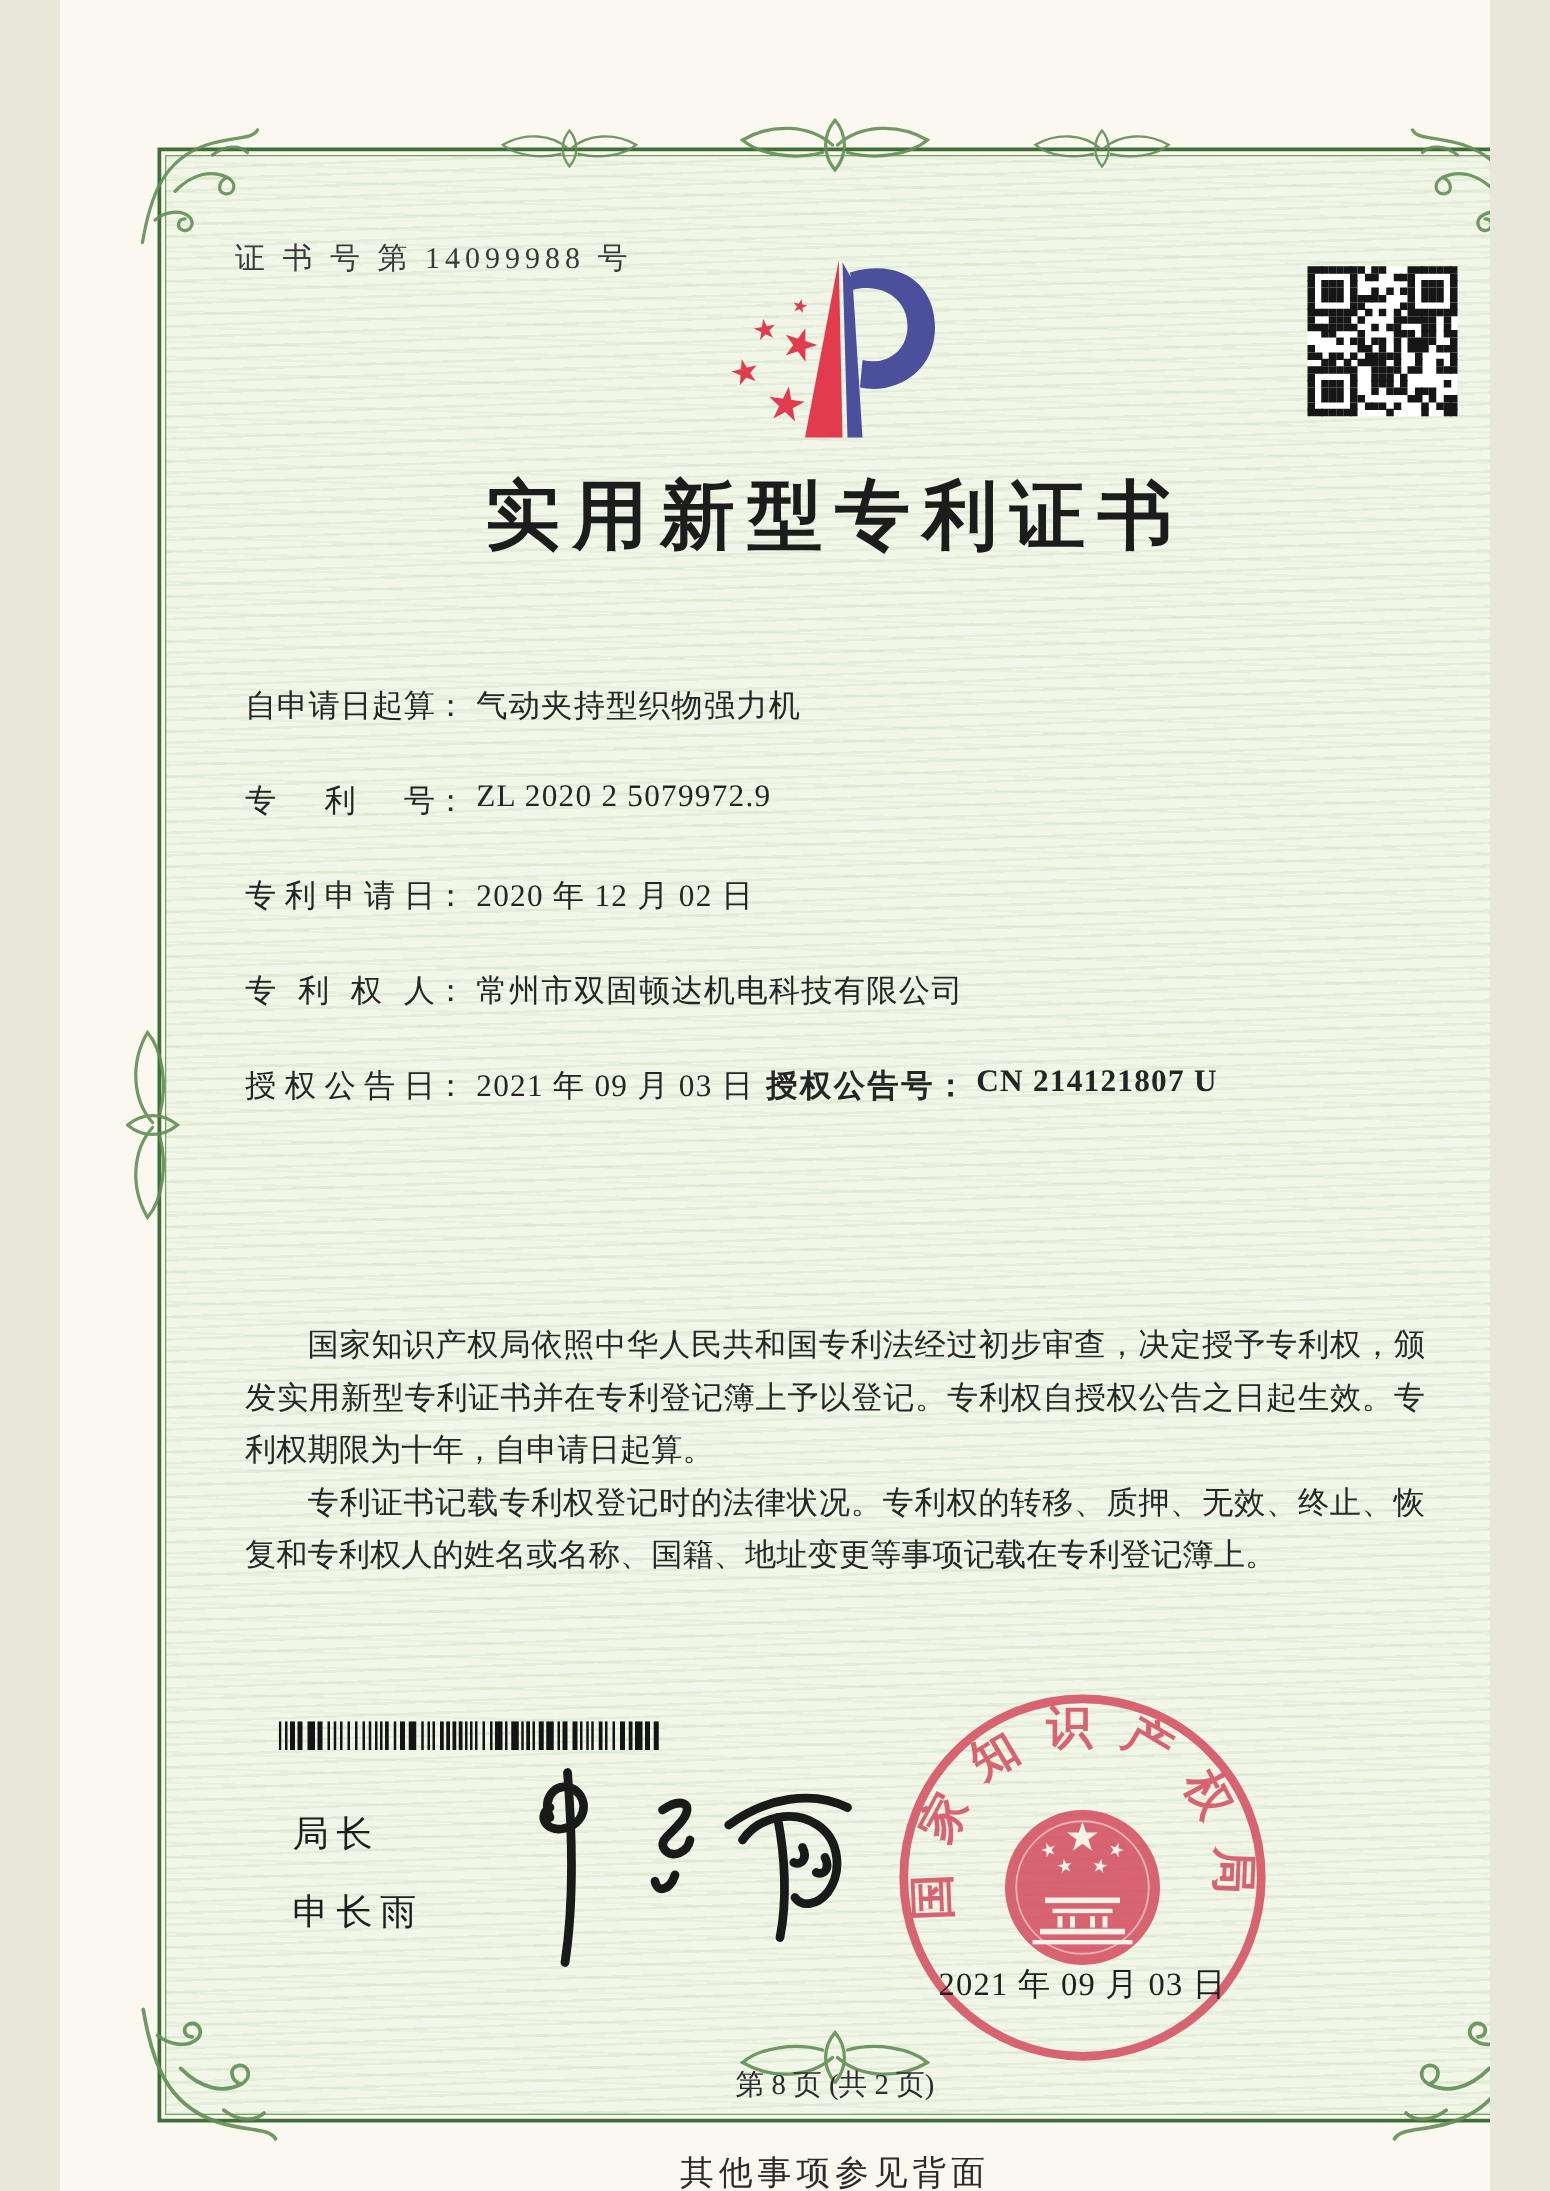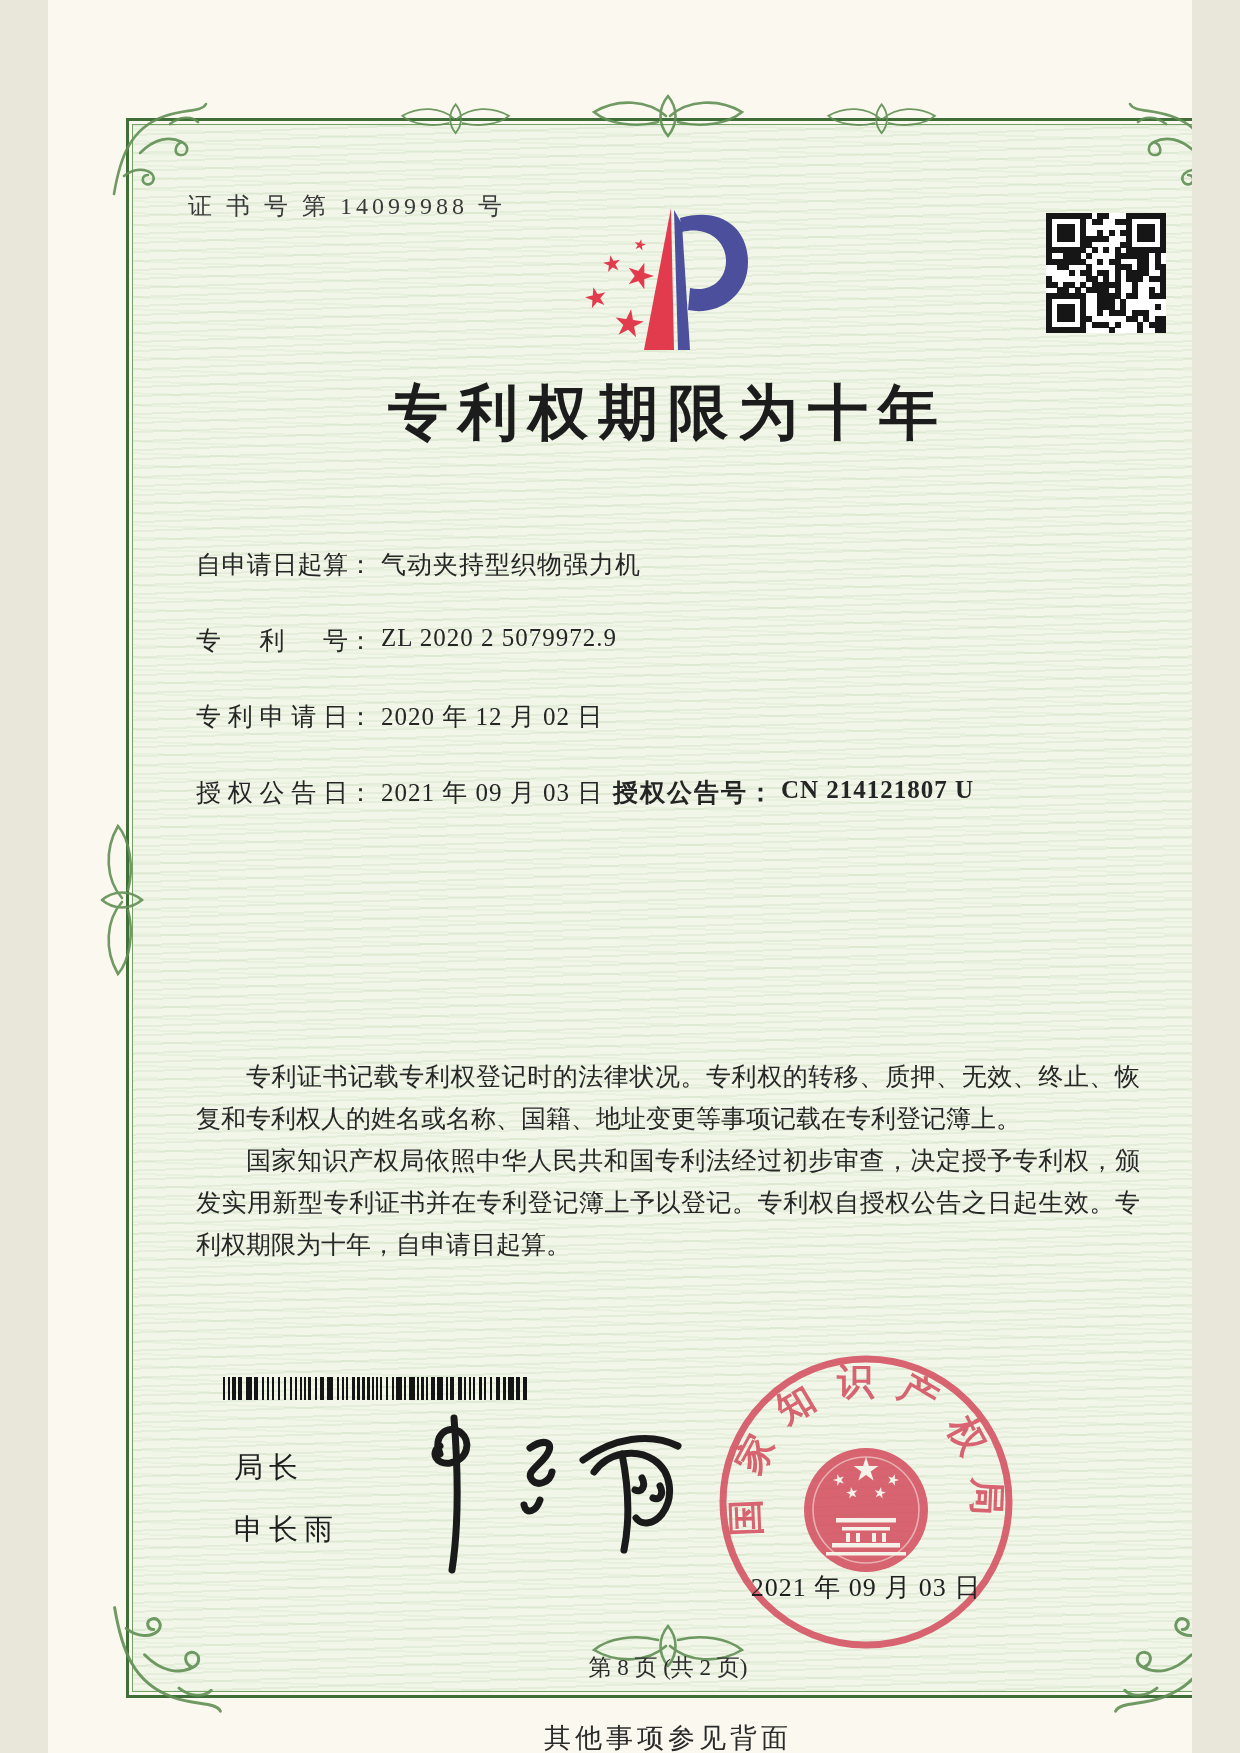--- a/index.html
+++ b/index.html
@@ -361,43 +361,46 @@
         <i style="left:17.1px;top:114.3px"></i>
         <i style="left:22.9px;top:114.3px"></i>
         <i style="left:28.6px;top:114.3px"></i>
         <i style="left:34.3px;top:114.3px"></i>
         <i style="left:62.9px;top:114.3px"></i>
         <i style="left:91.4px;top:114.3px"></i>
         <i style="left:108.6px;top:114.3px"></i>
         <i style="left:114.3px;top:114.3px"></i>
       </div>
 
-    <div class="title">专利权期限为十年</div>
+    <div class="title">实用新型专利证书</div>
 
     <div class="fields">
       <div class="frow">
         <span class="flabel">自申请日起算</span><span class="colon">：</span><span class="fvalue">气动夹持型织物强力机</span>
       </div>
       <div class="frow">
         <span class="flabel">专利号</span><span class="colon">：</span><span class="fvalue">ZL 2020 2 5079972.9</span>
       </div>
       <div class="frow">
         <span class="flabel">专利申请日</span><span class="colon">：</span><span class="fvalue">2020 年 12 月 02 日</span>
+      </div>
+      <div class="frow">
+        <span class="flabel">专利权人</span><span class="colon">：</span><span class="fvalue">常州市双固顿达机电科技有限公司</span>
       </div>
       <div class="frow">
         <span class="flabel">授权公告日</span><span class="colon">：</span><span class="fvalue">2021 年 09 月 03 日</span>
         <span class="pair2">
           <span class="flabel" style="width:auto;letter-spacing:2px">授权公告号</span><span class="colon">：</span><span class="fvalue">CN 214121807 U</span>
         </span>
       </div>
     </div>
 
     <div class="paras">
+      <p>国家知识产权局依照中华人民共和国专利法经过初步审查，决定授予专利权，颁发实用新型专利证书并在专利登记簿上予以登记。专利权自授权公告之日起生效。专利权期限为十年，自申请日起算。</p>
       <p>专利证书记载专利权登记时的法律状况。专利权的转移、质押、无效、终止、恢复和专利权人的姓名或名称、国籍、地址变更等事项记载在专利登记簿上。</p>
-      <p>国家知识产权局依照中华人民共和国专利法经过初步审查，决定授予专利权，颁发实用新型专利证书并在专利登记簿上予以登记。专利权自授权公告之日起生效。专利权期限为十年，自申请日起算。</p>
     </div>
 
     <div class="barcode"><i style="width:2px;margin-right:3px"></i><i style="width:2px;margin-right:2px"></i><i style="width:4px;margin-right:2px"></i><i style="width:4px;margin-right:4px"></i><i style="width:6px;margin-right:2px"></i><i style="width:4px;margin-right:4px"></i><i style="width:2px;margin-right:3px"></i><i style="width:2px;margin-right:3px"></i><i style="width:2px;margin-right:4px"></i><i style="width:2px;margin-right:4px"></i><i style="width:2px;margin-right:4px"></i><i style="width:2px;margin-right:3px"></i><i style="width:2px;margin-right:3px"></i><i style="width:2px;margin-right:2px"></i><i style="width:2px;margin-right:2px"></i><i style="width:3px;margin-right:4px"></i><i style="width:2px;margin-right:3px"></i><i style="width:4px;margin-right:3px"></i><i style="width:6px;margin-right:4px"></i><i style="width:2px;margin-right:3px"></i><i style="width:2px;margin-right:2px"></i><i style="width:2px;margin-right:4px"></i><i style="width:3px;margin-right:2px"></i><i style="width:3px;margin-right:2px"></i><i style="width:3px;margin-right:2px"></i><i style="width:3px;margin-right:2px"></i><i style="width:2px;margin-right:2px"></i><i style="width:2px;margin-right:2px"></i><i style="width:2px;margin-right:4px"></i><i style="width:2px;margin-right:4px"></i><i style="width:2px;margin-right:2px"></i><i style="width:6px;margin-right:2px"></i><i style="width:2px;margin-right:3px"></i><i style="width:6px;margin-right:2px"></i><i style="width:2px;margin-right:2px"></i><i style="width:3px;margin-right:2px"></i><i style="width:2px;margin-right:3px"></i><i style="width:4px;margin-right:2px"></i><i style="width:6px;margin-right:3px"></i><i style="width:2px;margin-right:2px"></i><i style="width:4px;margin-right:4px"></i><i style="width:4px;margin-right:2px"></i><i style="width:2px;margin-right:3px"></i><i style="width:2px;margin-right:2px"></i><i style="width:2px;margin-right:4px"></i><i style="width:3px;margin-right:2px"></i><i style="width:2px;margin-right:4px"></i><i style="width:2px;margin-right:4px"></i><i style="width:4px;margin-right:3px"></i><i style="width:3px;margin-right:2px"></i><i style="width:6px;margin-right:2px"></i><i style="width:4px;margin-right:3px"></i><i style="width:4px;margin-right:2px"></i></div>
 
     <div class="signer-title">局长</div>
     <div class="signer-name">申长雨</div>
 
     <svg class="signature" viewBox="0 0 330 185">
       <g fill="none" stroke="#1a1a1a" stroke-width="7" stroke-linecap="round" stroke-linejoin="round">
         <path d="M62,46 C54,28 70,16 82,24 C94,33 90,52 72,55 C58,57 52,44 62,38"></path>

